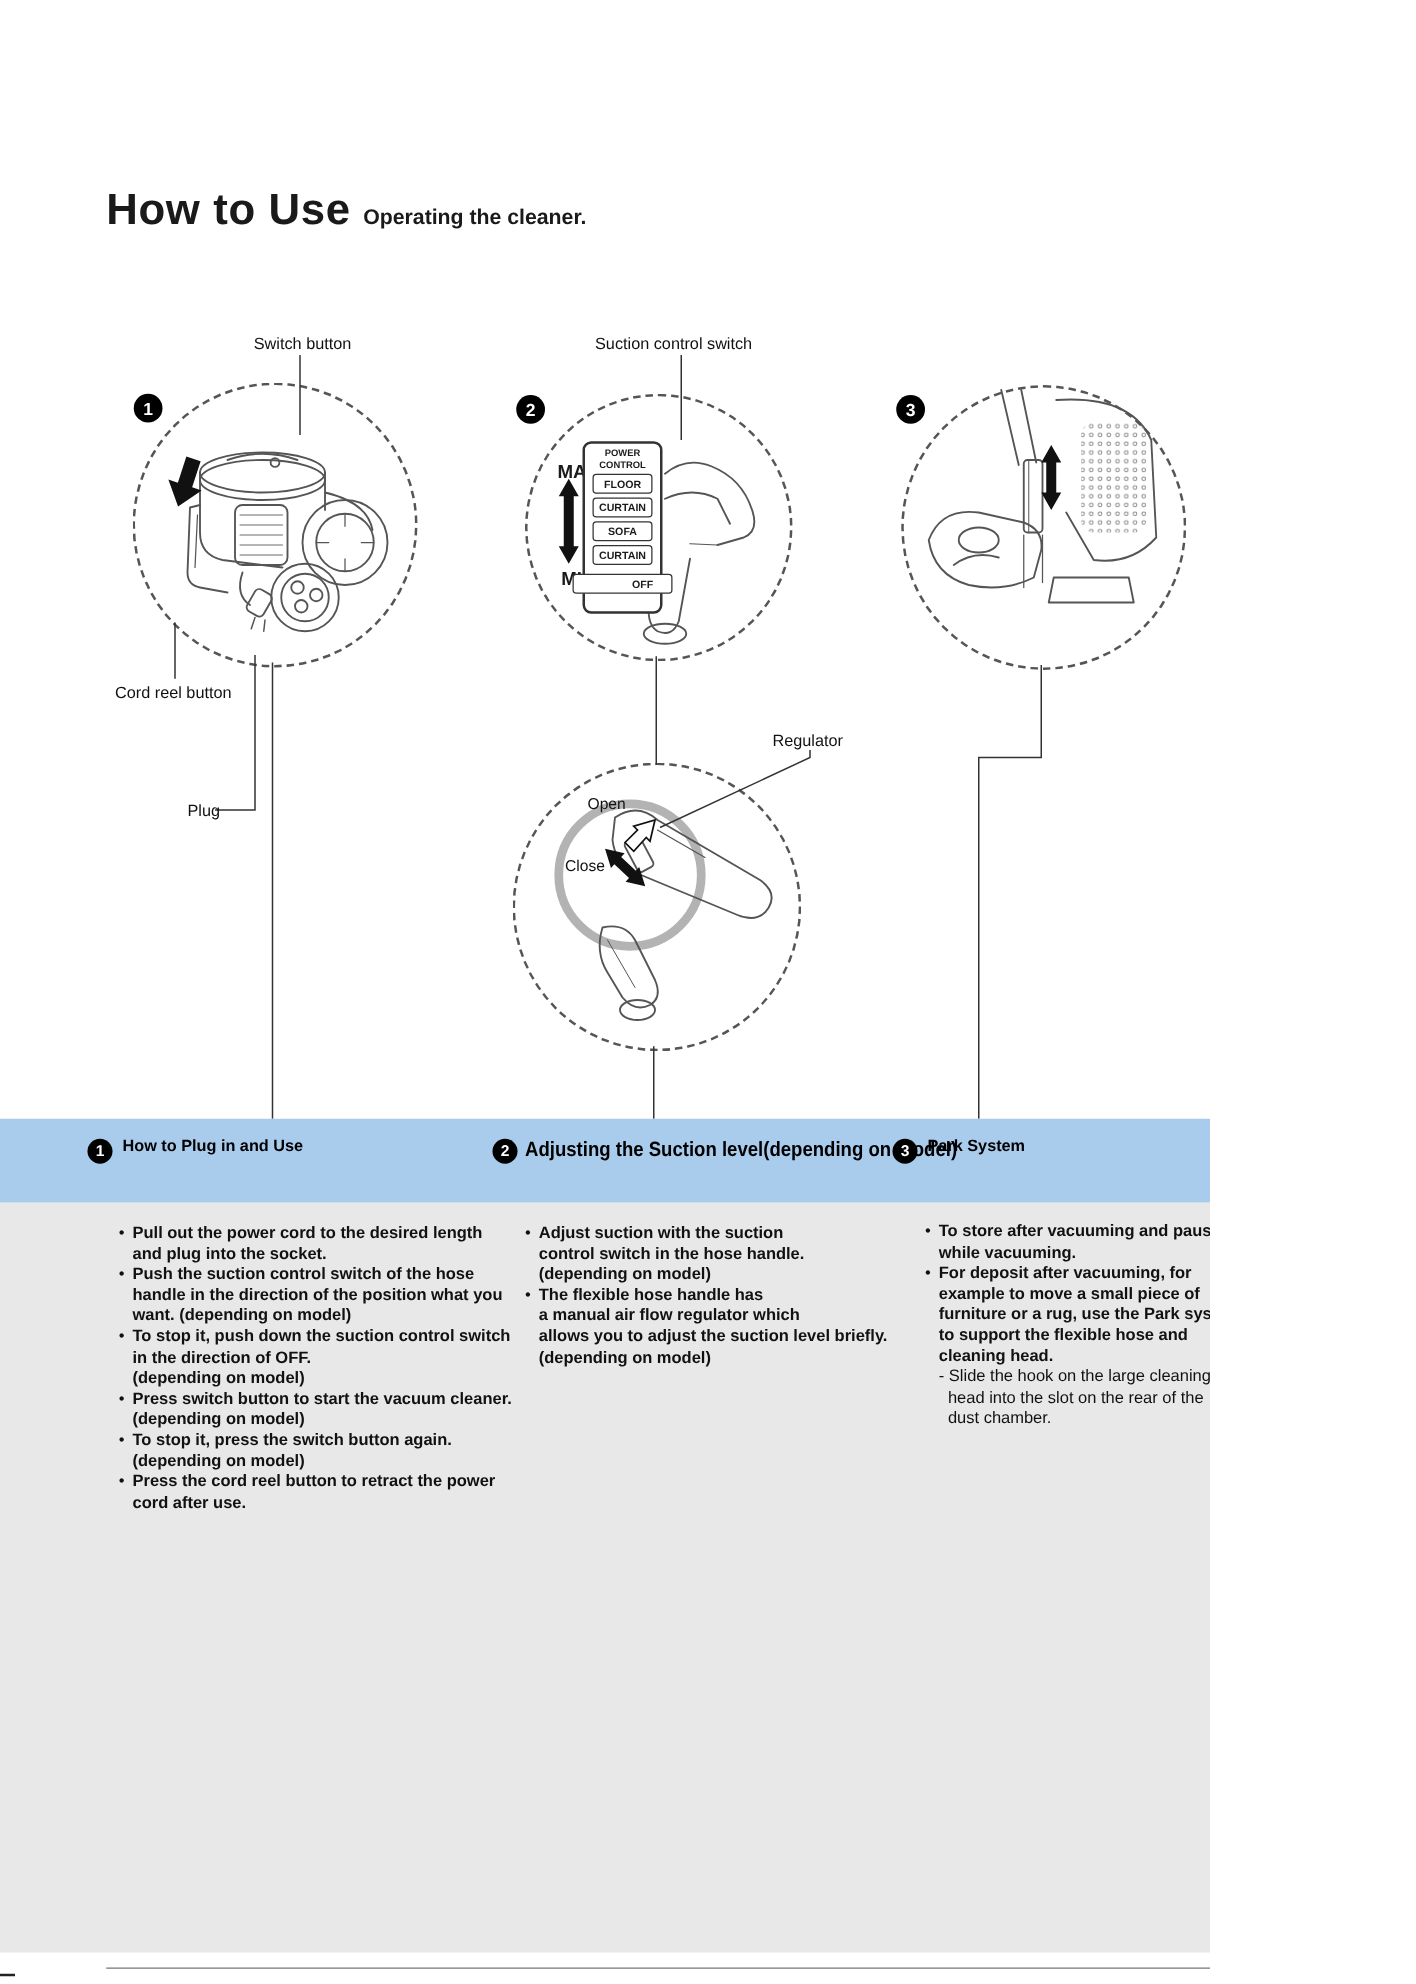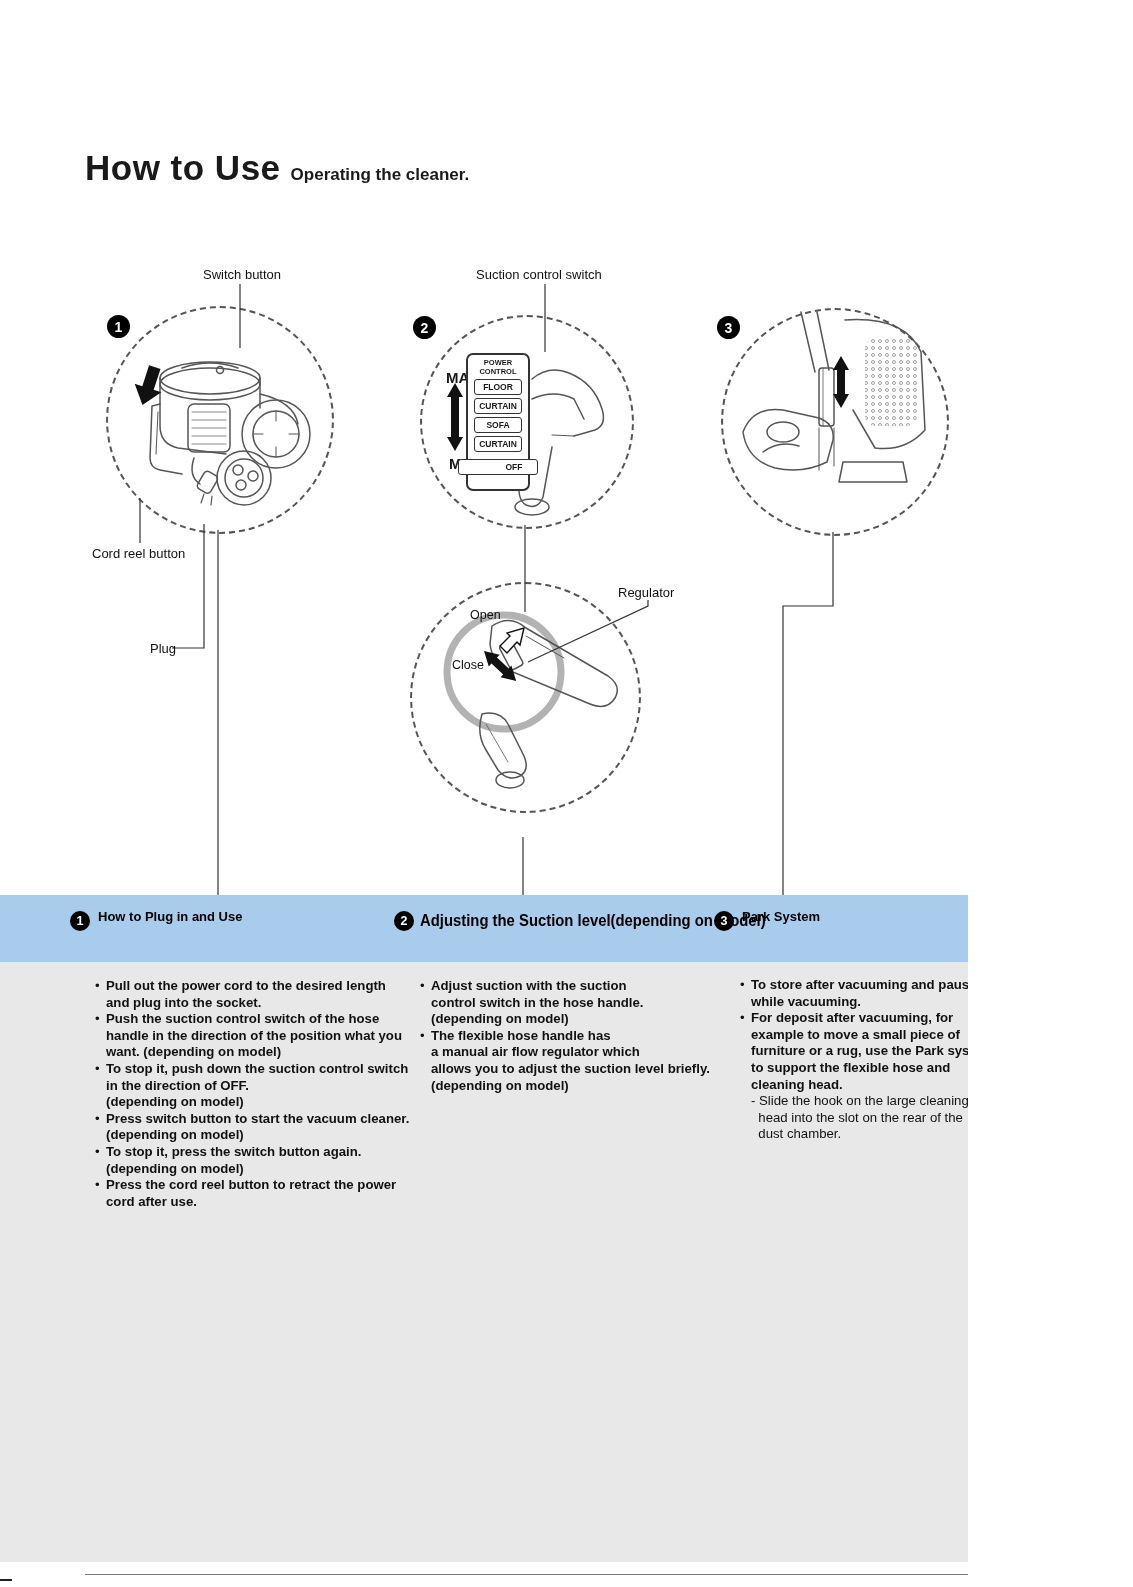--- a/index.html
+++ b/index.html
@@ -12,21 +12,21 @@
   
   .title-row { left:85px; top:148px; display:flex; align-items:baseline; }
   .title-main { font-size:35px; font-weight:bold; letter-spacing:0.5px; }
   .title-sub  { font-size:17px; font-weight:bold; margin-left:10px; }
 
   
   .fig-circle { border:2px dashed #555; border-radius:50%; background:transparent; }
   #c1 { left:106px; top:306px; width:224px; height:224px; }
   #c2 { left:420px; top:315px; width:210px; height:210px; }
   #c3 { left:721px; top:308px; width:224px; height:224px; }
-  #c4 { left:410px; top:582px; width:227px; height:227px; }
+  #c4 { left:410px; top:610px; width:227px; height:227px; }
   .fig-circle svg { position:absolute; left:0; top:0; width:100%; height:100%; }
 
   
   .num-badge {
     width:23px; height:23px; border-radius:50%; background:#000; color:#fff;
     font-weight:bold; font-size:14px; display:flex; align-items:center; justify-content:center;
     z-index:5;
   }
   .num-badge.small { width:20px; height:20px; font-size:12.5px; }
 

